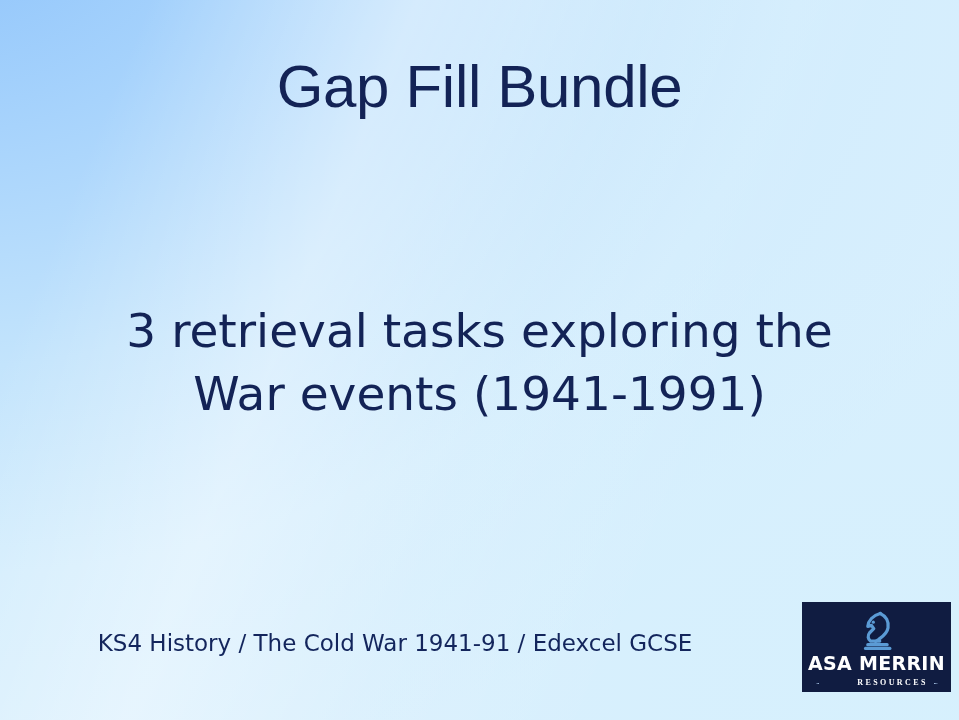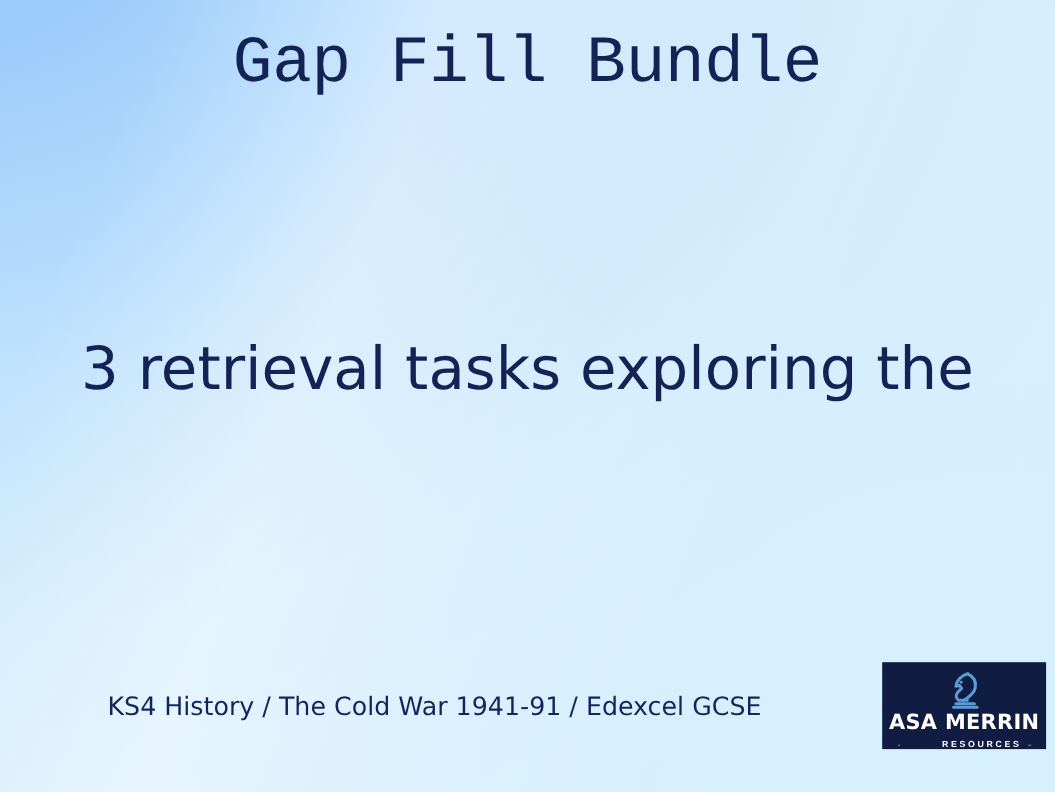--- a/index.html
+++ b/index.html
@@ -59,36 +59,37 @@
   }
   .title-main {
     font-family: "DejaVu Sans", "Liberation Sans", sans-serif;
     font-size: 67px;
     line-height: 1.04;
     color: #132356;
     letter-spacing: -0.5px;
     white-space: nowrap;
   }
   .title-sub {
-    font-family: Liberation Mono, monospace;
+    font-family: Liberation Sans, sans-serif;
     font-size: 60px;
     line-height: 1.10;
     color: #132356;
+    margin-top: 28px;
     letter-spacing: -0.3px;
     white-space: nowrap;
   }
 
   .body-block {
     position: absolute;
     left: 30px;
     top: 300px;
     width: 899px;
     text-align: center;
     font-family: "DejaVu Sans", "Liberation Sans", sans-serif;
-    font-size: 54px;
+    font-size: 47px;
     line-height: 1.34;
     color: #132356;
   }
   .body-line {
     white-space: nowrap;
   }
 
   .footer {
     position: absolute;
     left: 0;
@@ -101,21 +102,21 @@
     color: #13255c;
     white-space: nowrap;
   }
 
   
   .logo {
     position: absolute;
     left: 802px;
     top: 602px;
     width: 149px;
-    height: 79px;
+    height: 90px;
     background: #101c41;
     display: flex;
     flex-direction: column;
     align-items: center;
     justify-content: flex-start;
     overflow: hidden;
   }
   .logo-mark {
     margin-top: 5px;
     width: 46px;
@@ -144,21 +145,21 @@
     flex: 1 1 auto;
     height: 1px;
     background: linear-gradient(90deg, rgba(160,195,235,0.15), #a9c7e8);
     max-width: 22px;
   }
   .logo-rule.right {
     background: linear-gradient(270deg, rgba(160,195,235,0.15), #a9c7e8);
   }
   .logo-subtext {
     color: #ffffff;
-    font-family: Liberation Sans, sans-serif;
+    font-family: Liberation Serif, serif;
     font-size: 8px;
     font-weight: bold;
     letter-spacing: 2.4px;
     line-height: 1;
     white-space: nowrap;
     padding-left: 32px;
   }
 </style>
 </head>
 <body>
@@ -167,20 +168,21 @@
   <div class="sheen"></div>
 
   <div class="content">
 
     <div class="title-block">
       <div class="title-sub">Gap Fill Bundle</div>
     </div>
 
     <div class="body-block">
       <div class="body-line">3 retrieval tasks exploring the</div>
+      <div class="body-line">War events (1941-1991)</div>
     </div>
 
     <div class="footer">KS4 History / The Cold War 1941-91 / Edexcel GCSE</div>
 
     <div class="logo">
       <svg class="logo-mark" viewBox="0 0 100 100">
         <g fill="none" stroke="#5b9bd5" stroke-width="7" stroke-linecap="round" stroke-linejoin="round">
           <path d="M57 14 C41 18 31 30 30 42 L38 40 L43 47 L34 56 C29 62 30 70 36 74 L56 74"></path>
           <path d="M57 14 C70 20 76 32 74 45 C72 58 62 64 54 70 L47 75"></path>
           <path d="M30 82 L72 82"></path>

